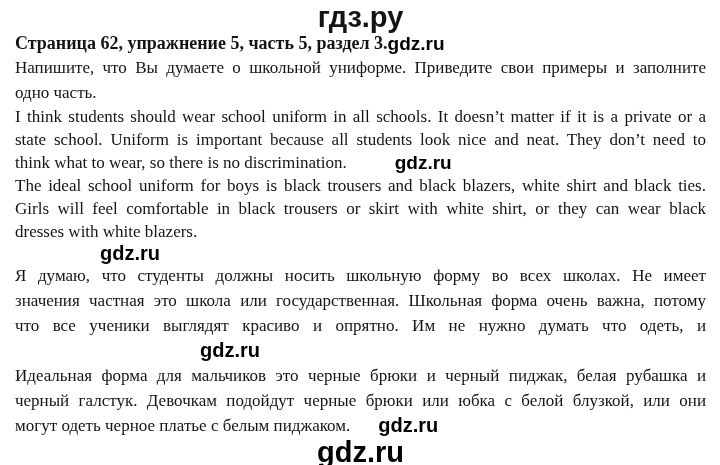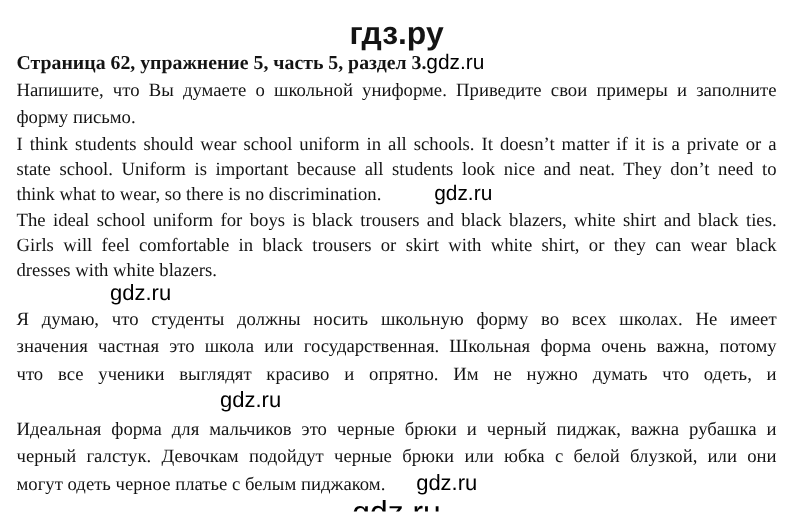--- a/index.html
+++ b/index.html
@@ -11,31 +11,30 @@
     width: 720px;
     height: 465px;
     box-sizing: border-box;
     padding: 2px 14px 0 15px;
     overflow: hidden;
     color: #141414;
     font-family: "Liberation Serif", "DejaVu Serif", serif;
   }
   .wm {
     font-family: "Liberation Sans", "DejaVu Sans", sans-serif;
-    font-weight: 400;
+    font-weight: 700;
     color: #000000;
     white-space: nowrap;
   }
   .site-title {
     text-align: center;
     font-family: "Liberation Sans", "DejaVu Sans", sans-serif;
     font-weight: 700;
     font-size: 29px;
     line-height: 30px;
-    margin-top: 14px;
   }
   .heading-row {
     display: flex;
     align-items: flex-end;
     height: 23px;
   }
   .heading {
     font-weight: 700;
     font-size: 18px;
     line-height: 23px;
@@ -74,21 +73,21 @@
 
 <div class="site-title">гдз.ру</div>
 
 <div class="heading-row">
   <span class="heading">Страница 62, упражнение 5, часть 5, раздел 3.</span>
   <span class="wm header-wm">gdz.ru</span>
 </div>
 
 <div>
   <div class="line task-line j">Напишите, что Вы думаете о школьной униформе. Приведите свои примеры и заполните</div>
-  <div class="line task-line">форму письмо.</div>
+  <div class="line task-line">одно часть.</div>
 </div>
 
 <div>
   <div class="line en-line j">I think students should wear school uniform in all schools. It doesn’t matter if it is a private or a</div>
   <div class="line en-line j">state school. Uniform is important because all students look nice and neat. They don’t need to</div>
   <div class="line en-line row">
     <span>think what to wear, so there is no discrimination.</span>
     <span class="wm inline-wm-en">gdz.ru</span>
   </div>
 </div>
@@ -104,21 +103,21 @@
 <div>
   <div class="line ru-line j">Я думаю, что студенты должны носить школьную форму во всех школах. Не имеет</div>
   <div class="line ru-line j">значения частная это школа или государственная. Школьная форма очень важна, потому</div>
   <div class="line ru-line j">что все ученики выглядят красиво и опрятно. Им не нужно думать что одеть, и</div>
   <div class="line ru-line row">
     <span class="wm inline-wm-ru-far">gdz.ru</span>
   </div>
 </div>
 
 <div>
-  <div class="line ru-line j">Идеальная форма для мальчиков это черные брюки и черный пиджак, важна рубашка и</div>
+  <div class="line ru-line j">Идеальная форма для мальчиков это черные брюки и черный пиджак, белая рубашка и</div>
   <div class="line ru-line j">черный галстук. Девочкам подойдут черные брюки или юбка с белой блузкой, или они</div>
   <div class="line ru-line row">
     <span>могут одеть черное платье с белым пиджаком.</span>
     <span class="wm inline-wm-ru-near">gdz.ru</span>
   </div>
 </div>
 
 <div class="wm footer-wm">gdz.ru</div>
 
 </body></html>

